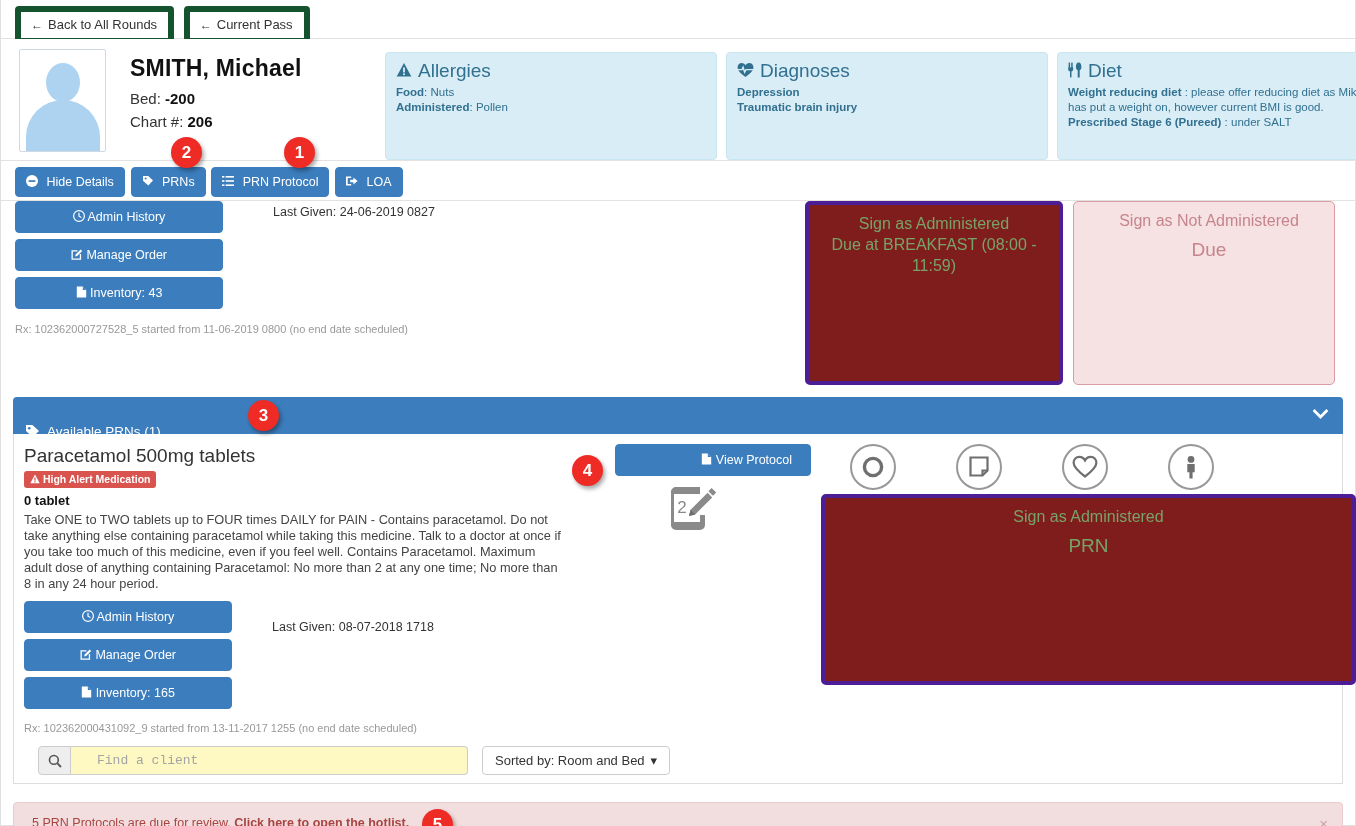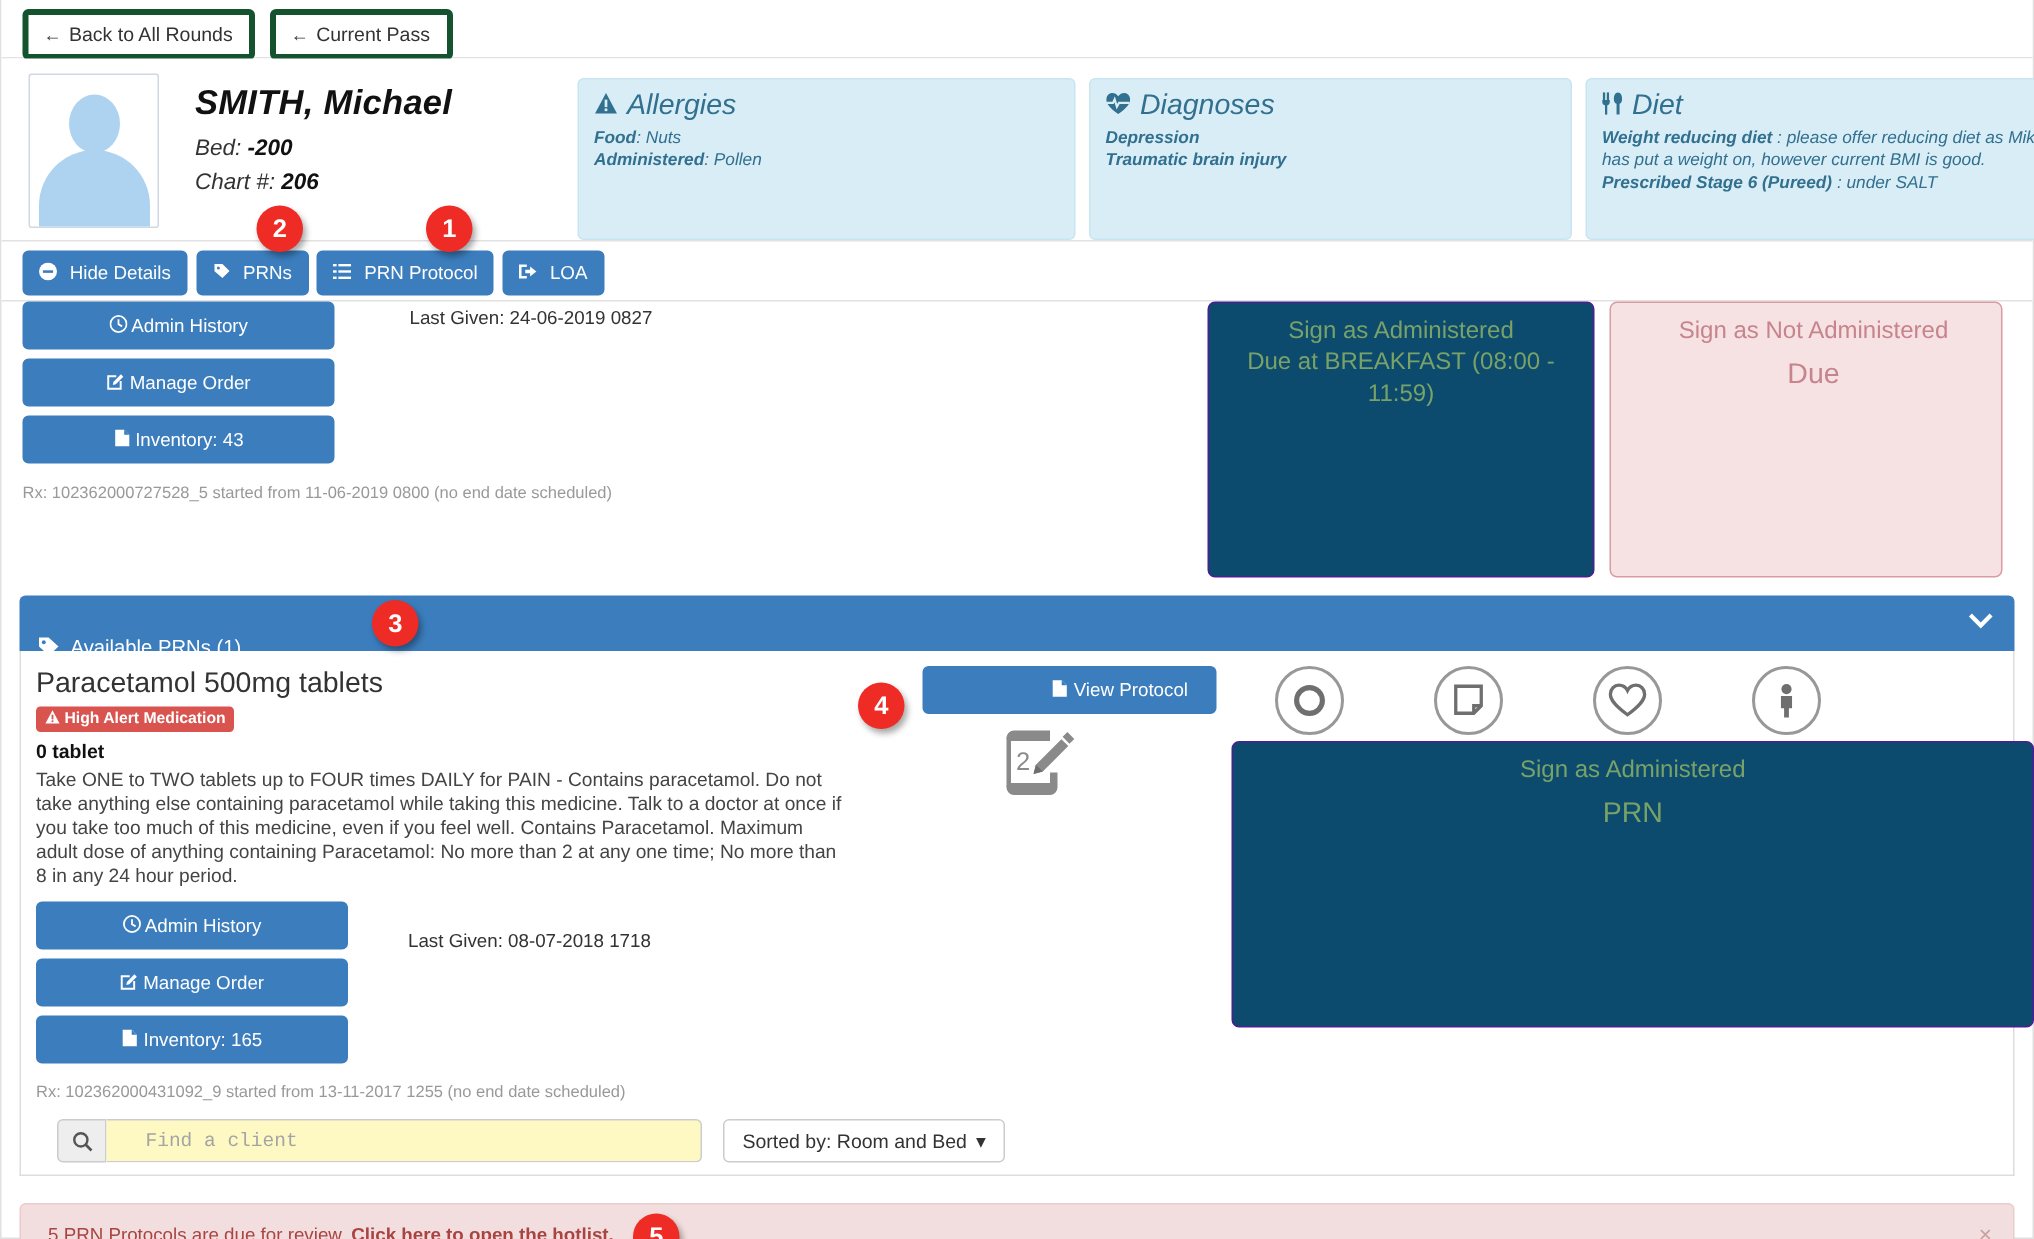--- a/index.html
+++ b/index.html
@@ -17,42 +17,41 @@
   
   .topbar{
     height:39px;
     border-bottom:1px solid #e2e2e2;
     padding:6px 0 0 14px;
     box-sizing:border-box;
     background:#fff;
   }
   .btn-outline{
     display:inline-block;
-    border:4px solid #14532d;
+    border:6px solid #14532d;
     background:#ffffff;
     color:#333;
     border-radius:4px;
     padding:6px 11px 6px 10px;
     font-size:13px;
     line-height:14px;
     margin-right:6px;
     vertical-align:top;
     cursor:pointer;
   }
   .btn-outline .ar{margin-right:5px;font-size:12px;}
 
   
   .patient{
     display:flex;
     padding:10px 12px 6px 18px;
     box-sizing:border-box;
     height:121px;
     background:#fff;
     position:relative;
-    font-style:italic;
   }
   .avatar{
     width:85px;height:101px;
     border:1px solid #cfd8e3;
     background:#ffffff;
     border-radius:2px;
     position:relative;
     overflow:hidden;
     flex:0 0 auto;
   }
@@ -136,21 +135,21 @@
 
   .signcols{display:flex;gap:10px;flex:1 1 auto;}
   .signbox{
     border-radius:5px;
     text-align:center;
     box-sizing:border-box;
     padding:8px 10px;
     font-size:16px;
     line-height:21px;
   }
-  .sign-green{background:#0c4a6e;border:1px solid #4c1d95;color:#78a268;}
+  .sign-green{background:#7f1d1d;border:4px solid #4c1d95;color:#78a268;}
   .sign-red{background:#f7e2e3;border:1px solid #d89ca2;color:#c6848c;}
   .sign-sub{font-size:19px;line-height:26px;padding-top:6px;}
 
   
   .prnbar{
     margin:12px 12px 0 12px;
     background:#3b7dbd;
     color:#fff;
     border-radius:4px 4px 0 0;
     height:37px;

